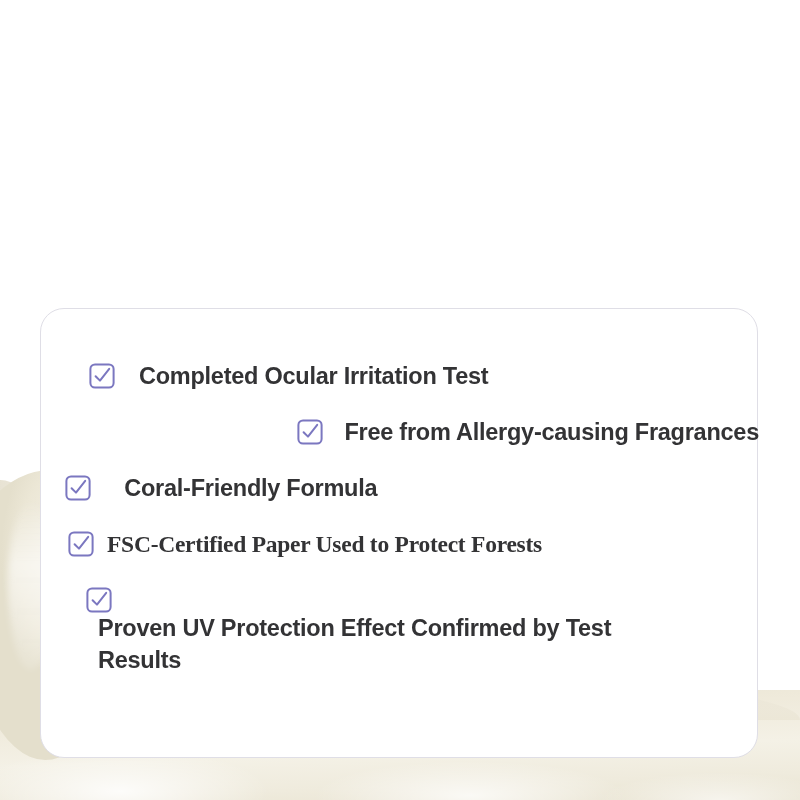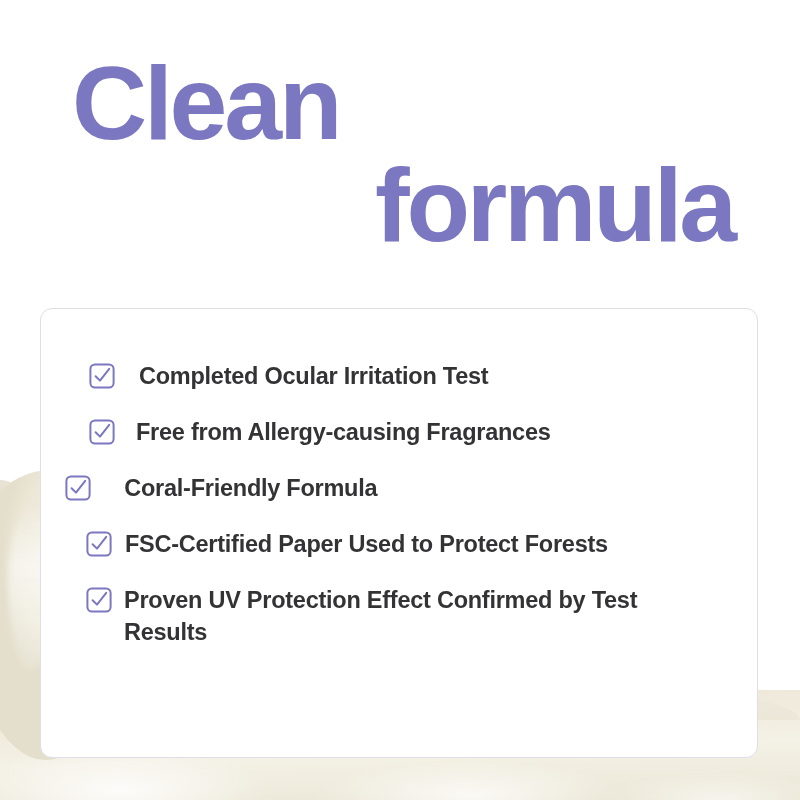--- a/index.html
+++ b/index.html
@@ -125,35 +125,35 @@
   
   .card {
     position: absolute;
     left: 40px;
     top: 308px;
     width: 718px;
     height: 450px;
     box-sizing: border-box;
     background: #ffffff;
     border: 1px solid #dfdee6;
-    border-radius: 12px;
+    border-radius: 24px;
   }
 
   .check-list {
     position: absolute;
     left: 0;
     top: 52px;
     width: 718px;
   }
   .check-item {
     display: flex;
     align-items: flex-start;
     margin-bottom: 24px;
   }
-  .check-item:last-child { margin-bottom: 0; }
+  .check-item:last-child { margin-bottom: 0; flex-direction: column; }
 
   .cb-slot {
     flex: 0 0 auto;
     width: 26px;
     height: 26px;
     margin-top: 2px;
   }
   .cb-slot svg { display: block; }
 
   .ci-label {
@@ -162,48 +162,44 @@
     color: #333335;
     line-height: 1.36;
     letter-spacing: -0.25px;
     white-space: pre-wrap;
   }
 
   
   .item-0 { padding-left: 48px; }
   .item-0 .ci-label { margin-left: 24px; }
 
-  .item-1 { padding-left: 48px; }
+  .item-1 { padding-left: 48px; justify-content: flex-end; }
   .item-1 .ci-label { margin-left: 21px; }
 
   .item-2 { padding-left: 24px; }
   .item-2 .ci-label { margin-left: 27px; }
 
-  .item-3 { padding-left: 45px; }
+  .item-3 { padding-left: 27px; font-family: Liberation Serif, serif; }
   .item-3 .ci-label { margin-left: 13px; }
 
   .item-4 { padding-left: 45px; }
   .item-4 .ci-label { margin-left: 12px; max-width: 600px; }
 </style>
 </head>
 <body>
 
 <div id="stage">
 
   <div class="cream-layer">
     <div class="cream-bottom"></div>
     <div class="cream-swirl-2"></div>
     <div class="cream-swirl"></div>
     <div class="cream-highlight"></div>
   </div>
 
-  <div class="headline">
-    <div class="headline-line l1">Clean</div>
-    <div class="headline-line l2">formula</div>
-  </div>
 
 
   <div class="card">
     <div class="check-list">
 
       <div class="check-item item-0">
         <span class="cb-slot">
           <svg width="26" height="26" viewBox="0 0 26 26" xmlns="http://www.w3.org/2000/svg">
             <rect x="1.4" y="1.4" width="23.2" height="23.2" rx="4.6" ry="4.6" fill="none" stroke="#7b77c0" stroke-width="2"></rect>
             <path d="M6.6 13.2 L11 17.6 L20.2 5.8" fill="none" stroke="#7b77c0" stroke-width="2" stroke-linecap="round" stroke-linejoin="round"></path>

